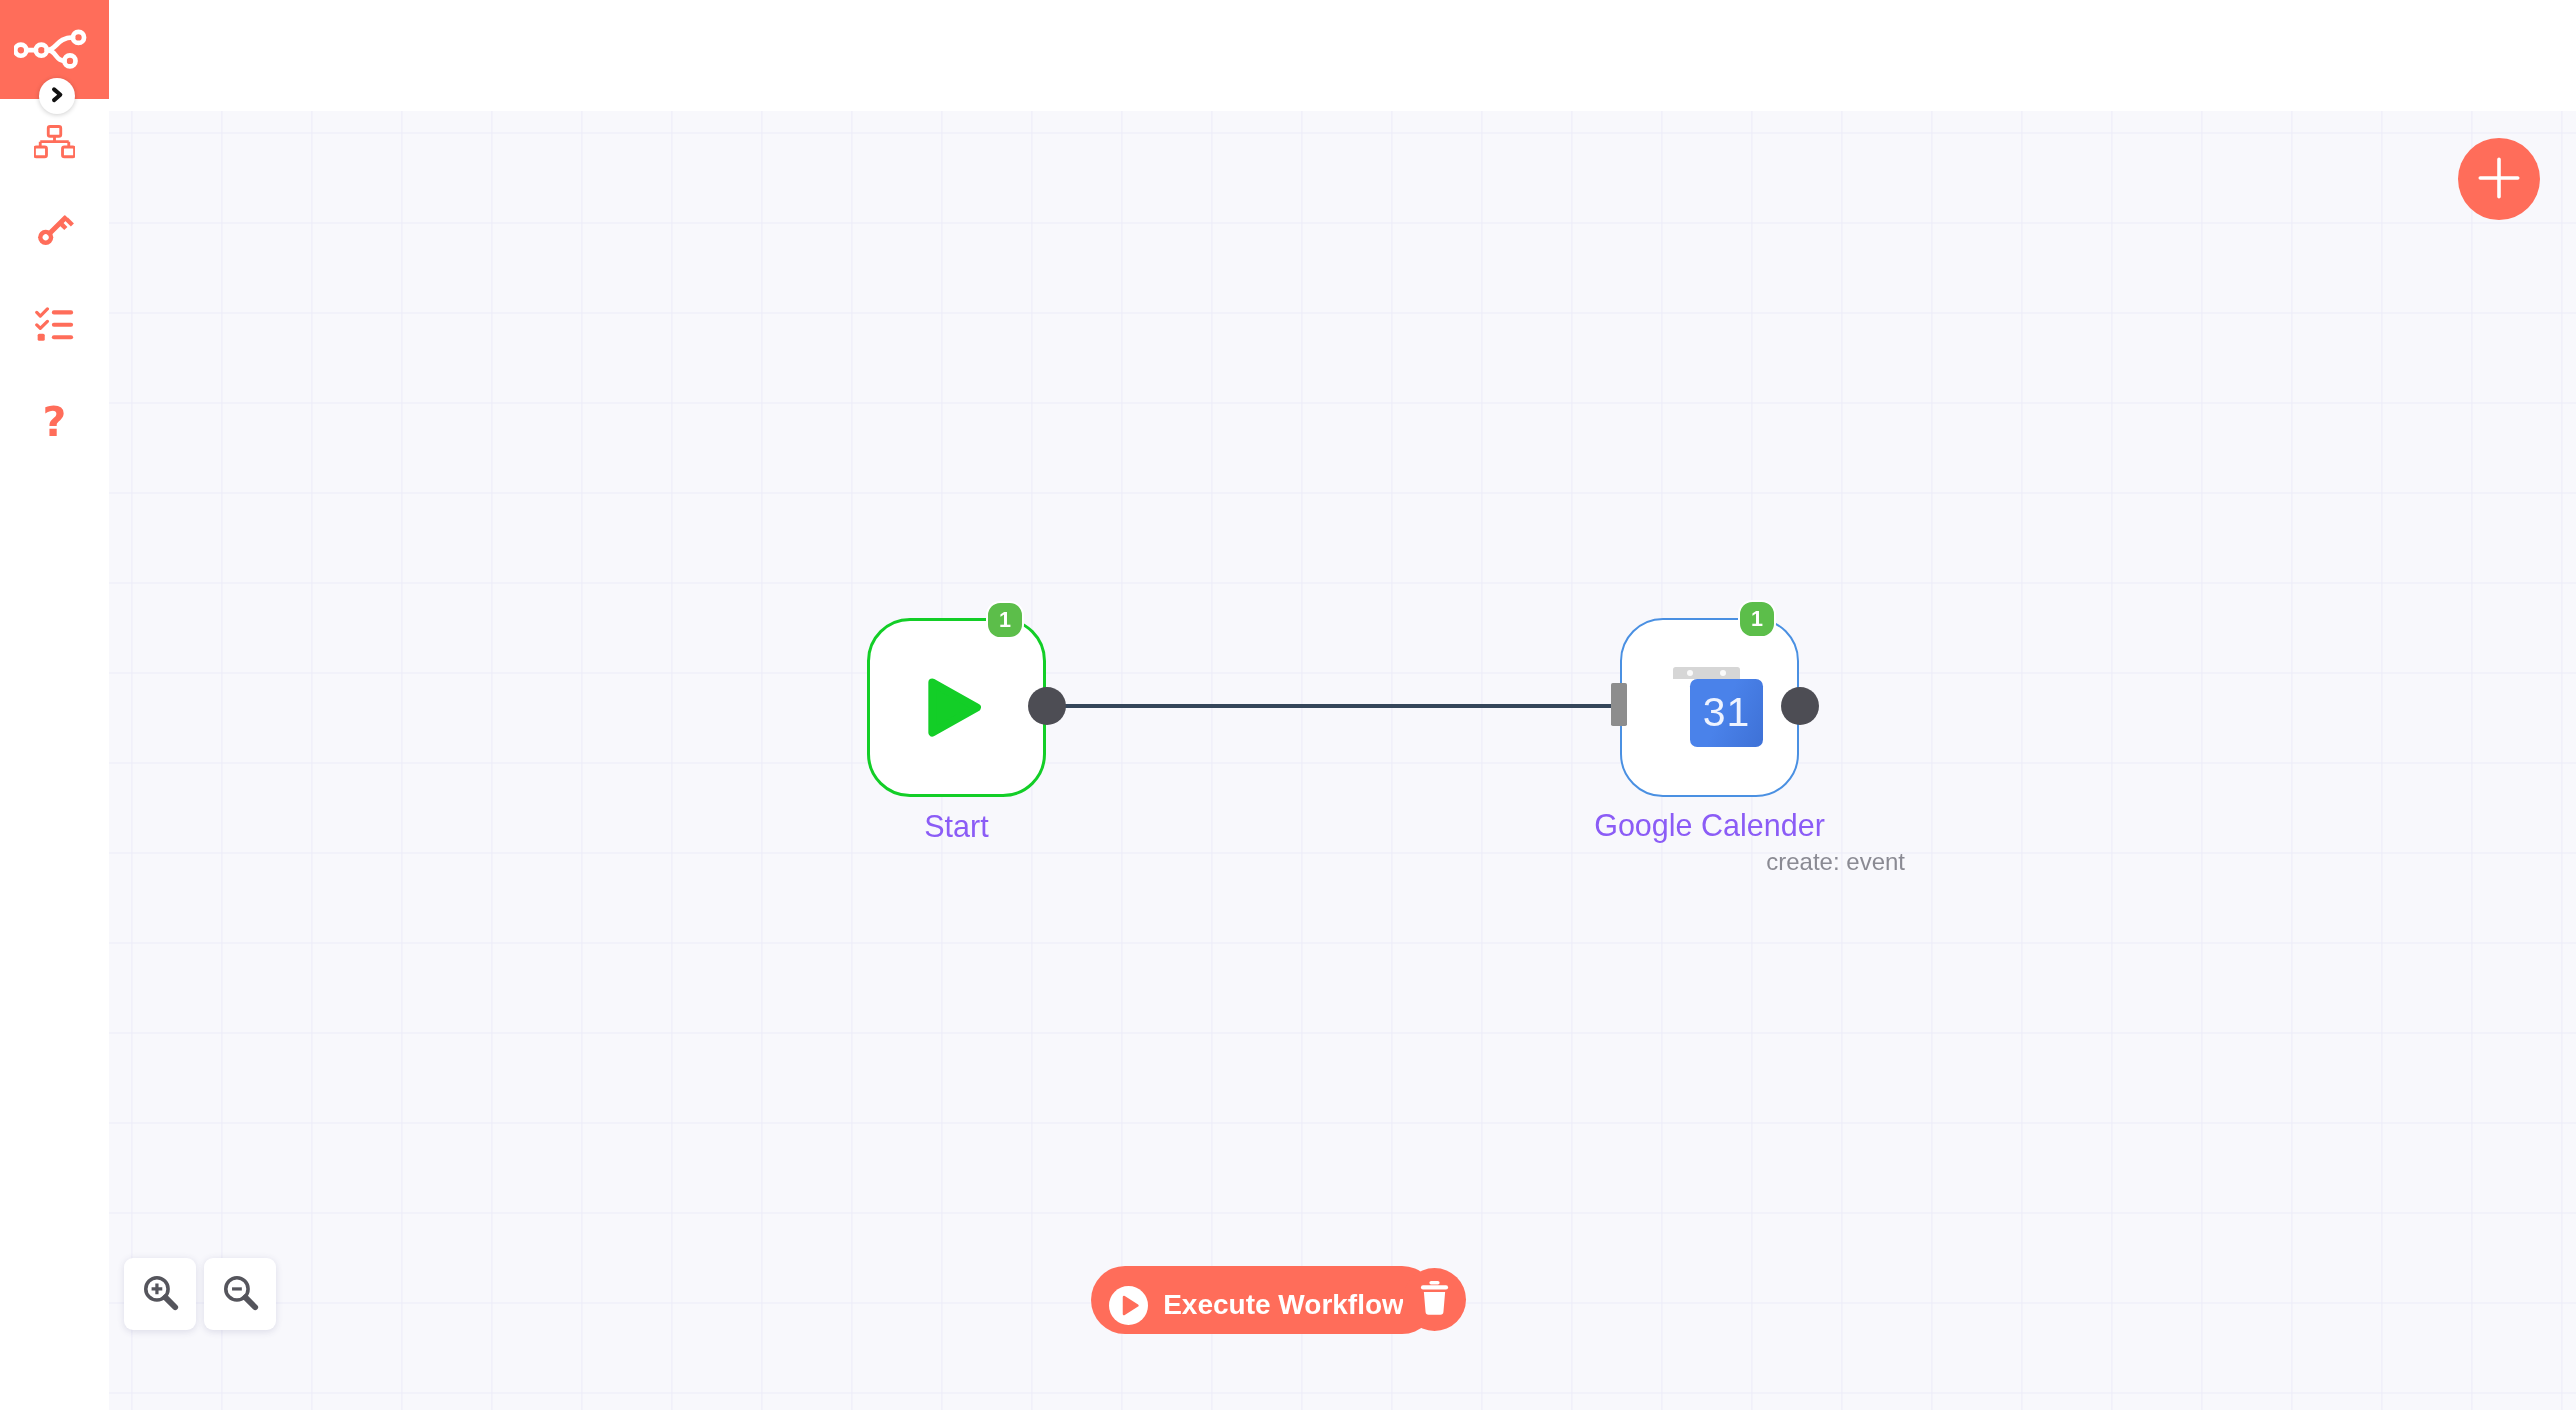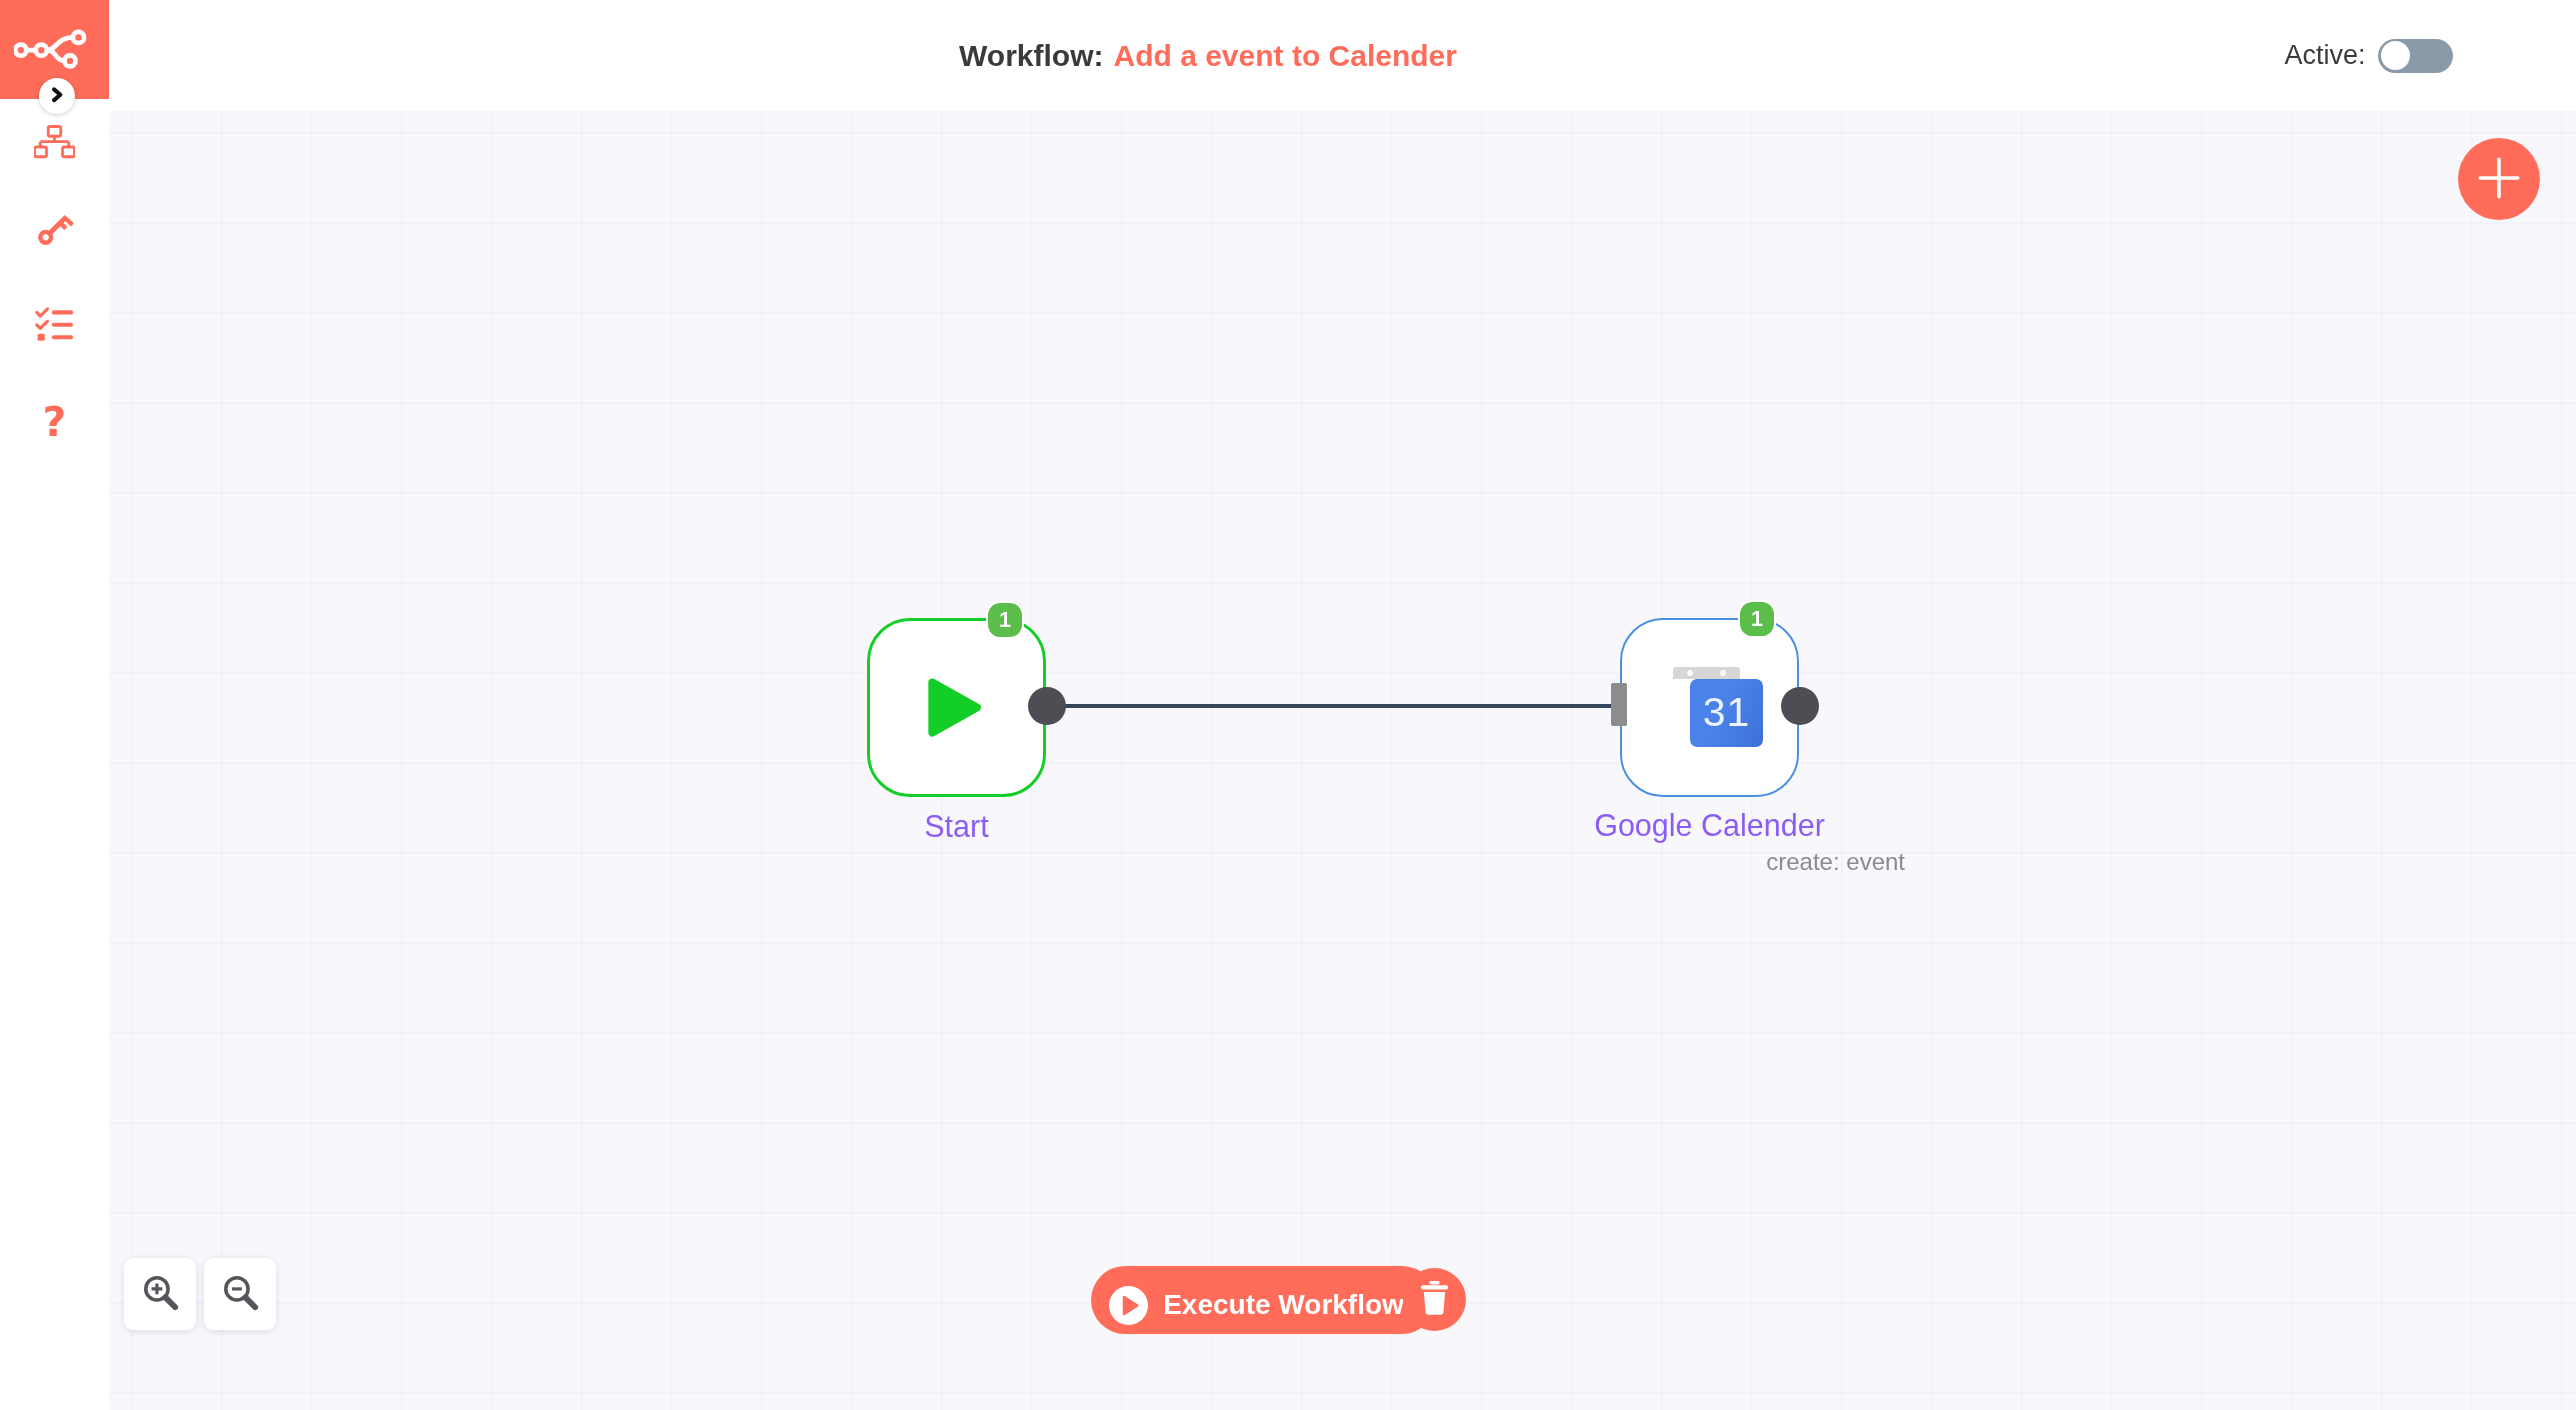--- a/index.html
+++ b/index.html
@@ -115,30 +115,20 @@
     position:absolute; left:2458px; top:138px; width:82px; height:82px; border-radius:50%;
     background:#ff6d5a; display:flex; align-items:center; justify-content:center; cursor:pointer;
   }
 </style>
 </head>
 <body>
 
 <div class="canvas"></div>
 
 <div class="header">
-  <div class="title">
-    <span>Workflow:</span>
-    <span class="wf-name">Add a event to Calender</span>
-  </div>
-  <div class="active-group">
-    <span>Active:</span>
-    <div class="toggle">
-      <div class="knob"></div>
-    </div>
-  </div>
 </div>
 
 <div class="sidebar">
   <div class="logo-block">
     <span>
       <svg width="82" height="41" viewBox="0 0 96 48" fill="none" stroke="#fff" stroke-width="5.5" stroke-linecap="round">
         <circle cx="8" cy="26" r="6.5"></circle>
         <circle cx="32" cy="26" r="6.5"></circle>
         <line x1="14.5" y1="26" x2="25.5" y2="26"></line>
         <path d="M38.5 26 C50 26 50 11 69 11"></path>

